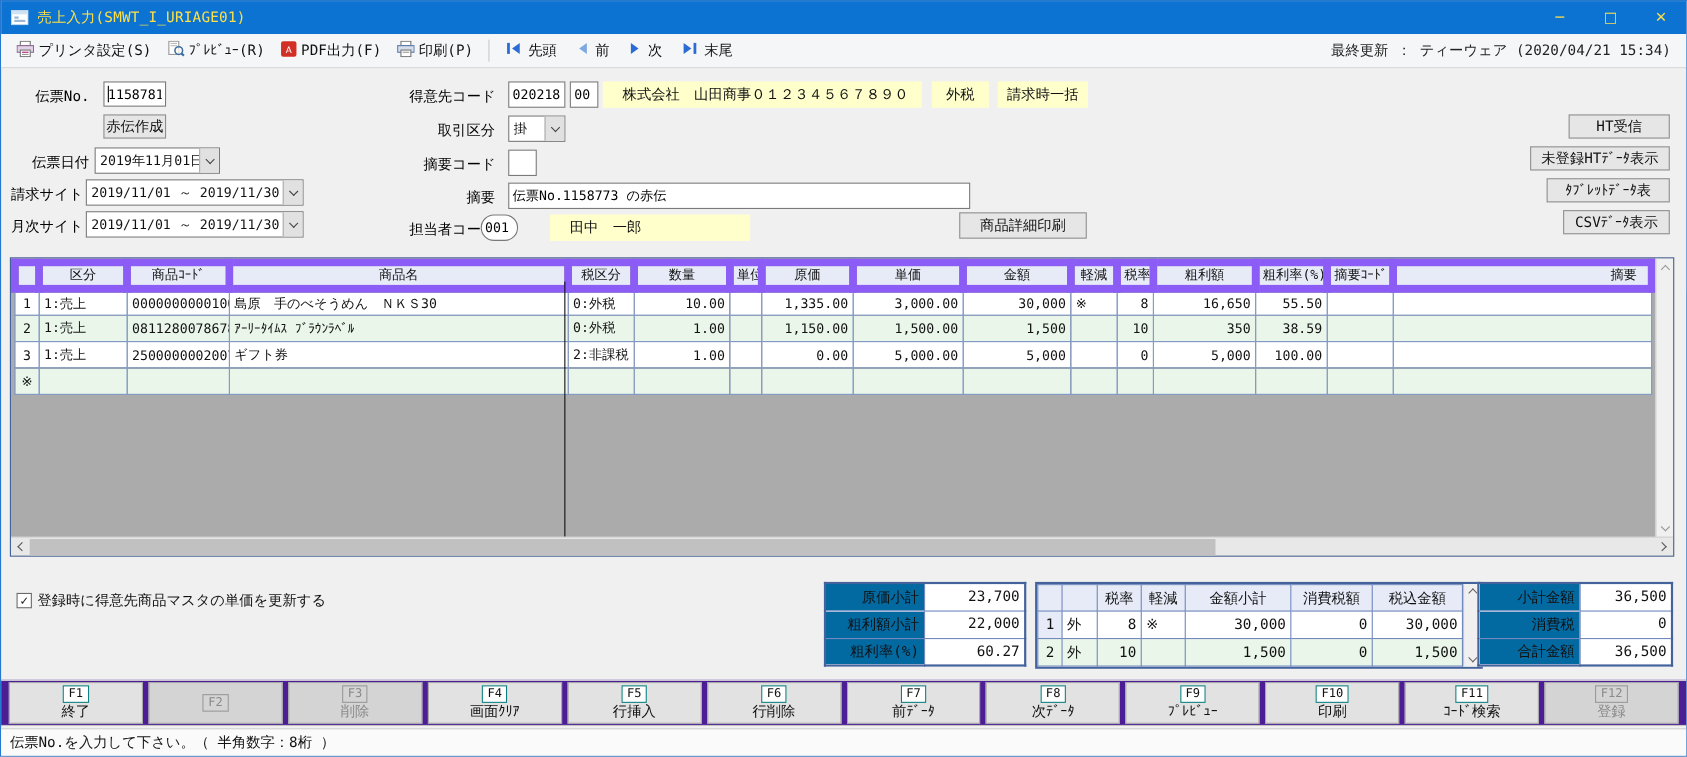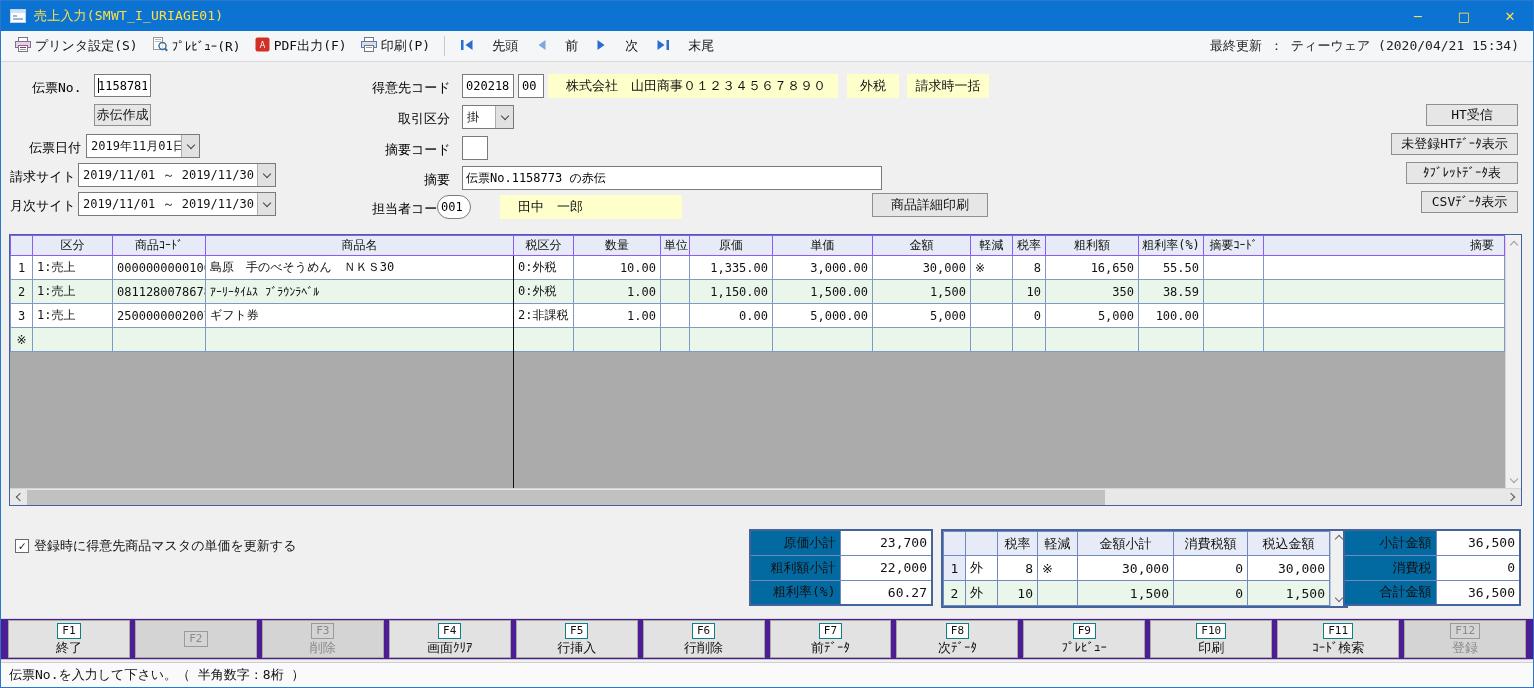--- a/index.html
+++ b/index.html
@@ -10,42 +10,42 @@
   .titlebar { position:absolute; left:0; top:0; right:0; height:30px; background:#0d73d2; display:flex; align-items:center; color:#fde047; }
   .titlebar .app-icon { margin:0 8px 0 9px; display:inline-flex; }
   .titlebar .title { font-size:13px; letter-spacing:.2px; }
   .win-controls { margin-left:auto; display:flex; height:100%; }
   .win-btn { width:46px; height:100%; display:flex; align-items:center; justify-content:center; font-size:13px; font-family:"DejaVu Sans",sans-serif; }
 
   
   .toolbar { position:absolute; left:0; top:30px; right:0; height:31px; background:#f5f6f7; border-bottom:1px solid #d9d9d9; display:flex; align-items:center; padding:0 8px; }
   .tb-item { display:inline-flex; align-items:center; gap:4px; padding:3px 6px; margin-right:2px; cursor:default; }
   .tb-sep { width:1px; height:20px; background:#c9c9c9; margin:0 6px; }
-  .tb-nav { display:inline-flex; align-items:center; gap:18px; padding:3px 9px; }
+  .tb-nav { display:inline-flex; align-items:center; gap:6px; padding:3px 9px; }
   .tb-right { margin-left:auto; padding-right:6px; color:#222; }
 
   
   .form-area { position:absolute; left:1px; top:62px; width:1531px; height:202px; background:#f0f0f0; }
   .lbl { position:absolute; white-space:nowrap; color:#000; }
   .tbox { position:absolute; background:#fff; border:1px solid #7a7a7a; font:12px "DejaVu Sans Mono","DejaVu Sans",monospace; padding:0 3px; color:#000; }
   input.tbox { outline:none; }
   .flat-y { position:absolute; background:#ffffcc; border:0; display:flex; align-items:center; padding:0 18px; font-size:13px; white-space:nowrap; overflow:hidden; }
   .badge-y { justify-content:center; }
   .combo { position:absolute; background:#fff; border:1px solid #7a7a7a; display:flex; align-items:center; }
   .combo .cval { flex:1; padding:0 4px; font-size:12px; white-space:nowrap; overflow:hidden; }
   .combo .cbtn { width:18px; align-self:stretch; background:#e1e1e1; border-left:1px solid #adadad; display:flex; align-items:center; justify-content:center; }
   .chev { width:6px; height:6px; border-right:1px solid #444; border-bottom:1px solid #444; transform:rotate(45deg); margin-top:-3px; }
   .btn { position:absolute; background:#e6e6e6; border:1px solid #8f8f8f; display:flex; align-items:center; justify-content:center; font-size:13px; white-space:nowrap; cursor:default; }
   .caret { position:absolute; width:1px; height:15px; background:#000; }
 
   
   .grid-wrap { position:absolute; left:8px; top:233px; width:1513px; height:272px; border:1px solid #44639c; background:#ababab; }
   .grid-content { position:absolute; left:0; top:0; right:16px; bottom:17px; overflow:hidden; background:#ababab; }
   table.grid { border-collapse:collapse; table-layout:fixed; width:100%; }
-  table.grid th { height:20px; background:#e6ebf7; border:1px solid #8b5cf6; font-weight:normal; font-size:12px; padding:0 3px; overflow:hidden; white-space:nowrap; }
+  table.grid th { height:20px; background:#e6ebf7; border:7px solid #8b5cf6; font-weight:normal; font-size:12px; padding:0 3px; overflow:hidden; white-space:nowrap; }
   table.grid td { height:24px; background:#fff; border:1px solid #8099c6; font-size:12px; padding:0 4px; overflow:hidden; white-space:nowrap; }
   table.grid tr.alt td { background:#eaf6ea; }
   table.grid .c0 { text-align:center; padding:0 1px; }
   table.grid .c5, table.grid .c7, table.grid .c8, table.grid .c9,
   table.grid .c11, table.grid .c12, table.grid .c13 { text-align:right; }
   table.grid th.h15 { text-align:right; padding-right:10px; }
   .col-marker { position:absolute; left:503px; top:21px; width:1px; height:234px; background:#111; }
 
   
   .vscroll { position:absolute; right:0; top:0; width:16px; bottom:17px; background:#f0f0f0; border-left:1px solid #d5d5d5; }

